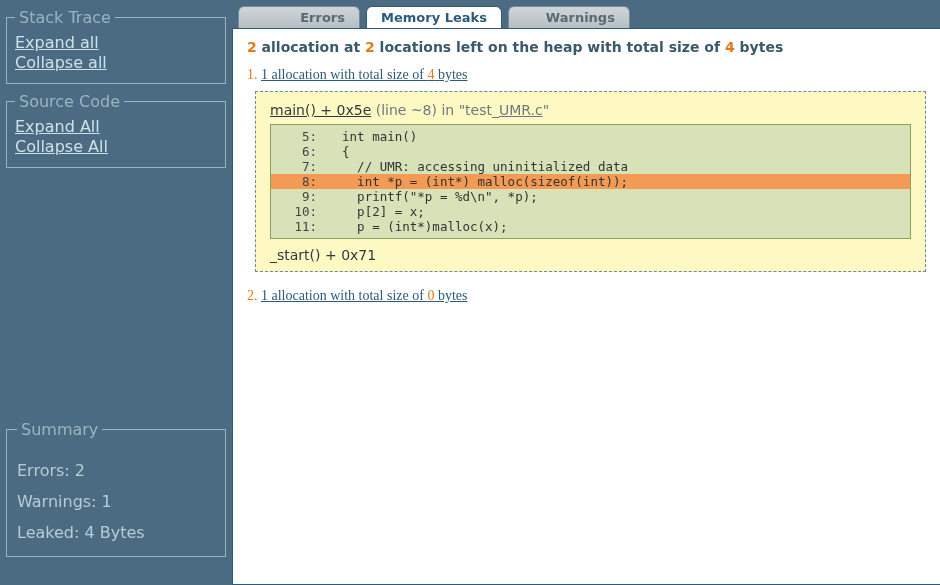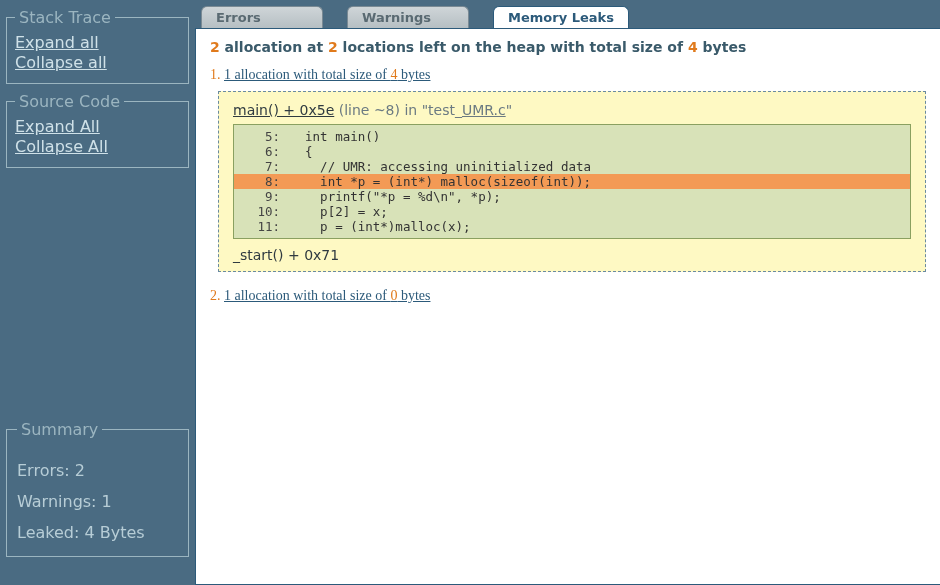--- a/index.html
+++ b/index.html
@@ -6,21 +6,21 @@
   body {
     font-family: "DejaVu Sans", Verdana, sans-serif;
     font-size: 13px;
     background: #4a6b82;
     width: 940px;
     height: 585px;
     overflow: hidden;
     display: flex;
   }
   .sidebar {
-    width: 195px;
+    width: 232px;
     padding: 8px 6px;
     color: #9bb5c0;
     display: flex;
     flex-direction: column;
   }
   fieldset.panel {
     border: 1px solid #9bb5c0;
     margin-bottom: 8px;
     padding: 6px 8px 10px 8px;
   }
@@ -54,22 +54,23 @@
     margin-top: 12px;
   }
   .main {
     flex: 1;
     display: flex;
     flex-direction: column;
     padding-top: 6px;
   }
   .tabs {
     display: flex;
-    gap: 24px;
+    gap: 6px;
     padding-left: 6px;
+    text-align: right;
   }
   .tab {
     border: 1px solid #7a8a94;
     border-bottom: none;
     border-radius: 6px 6px 0 0;
     padding: 3px 14px 3px 14px;
     font-size: 13px;
     font-weight: bold;
     color: #5a6a72;
     background: linear-gradient(#cfd5d8, #b6bfc3);
@@ -160,22 +161,22 @@
     <legend>Summary</legend>
     <div class="summary-line">Errors: 2</div>
     <div class="summary-line">Warnings: 1</div>
     <div class="summary-line">Leaked: 4 Bytes</div>
   </fieldset>
 </div>
 
 <div class="main">
   <div class="tabs">
     <div class="tab">Errors</div>
+    <div class="tab active">Memory Leaks</div>
     <div class="tab">Warnings</div>
-    <div class="tab active">Memory Leaks</div>
   </div>
 
   <div class="content">
     <div class="heading">
       <span class="accent">2</span><span> allocation at </span><span class="accent">2</span><span> locations left on the heap with total size of </span><span class="accent">4</span><span> bytes</span>
     </div>
 
     <div class="alloc-line">
       <span class="accent">1. </span><a><span>1</span><span> allocation with total size of </span><span class="accent">4</span><span> bytes</span></a>
     </div>

